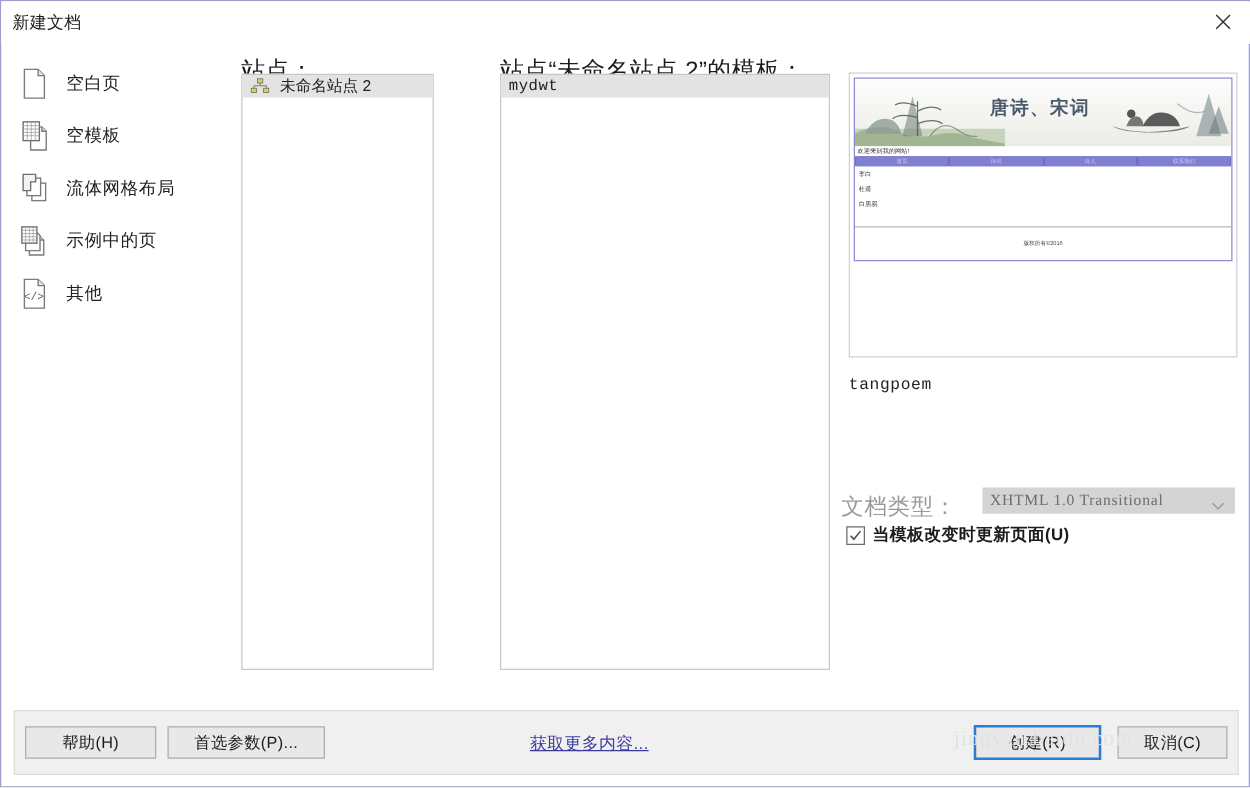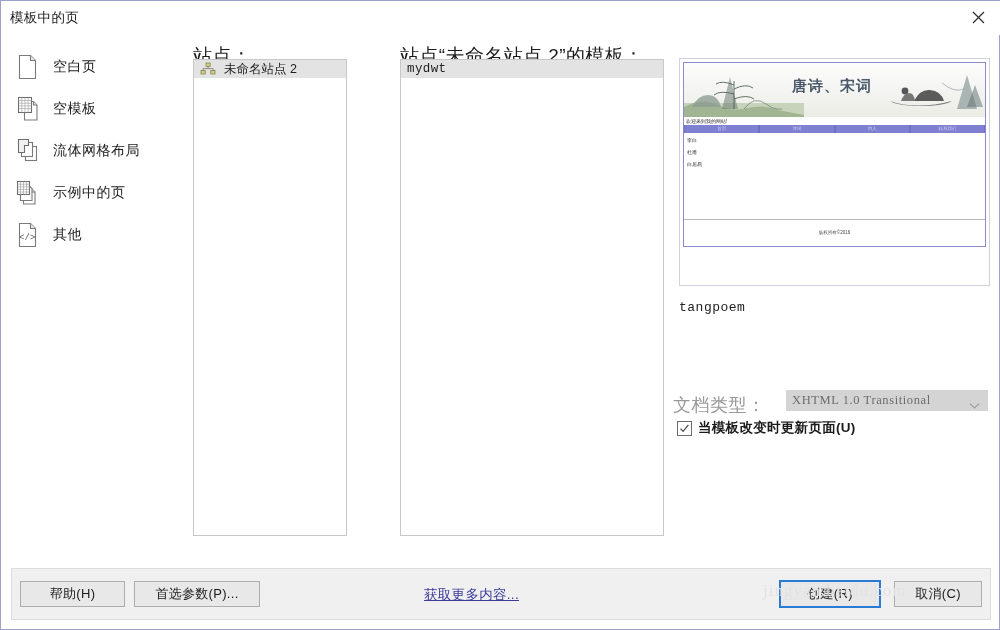--- a/index.html
+++ b/index.html
@@ -68,21 +68,21 @@
   .lb-row.sel{background:#e3e3e3;}
   .lb-row .sitemap-icon{width:16px;height:14px;margin-right:8px;position:relative;flex:0 0 16px;}
   .mono{font-family:"Liberation Mono","DejaVu Sans Mono",monospace;letter-spacing:.4px;}
 
   
   .preview-box{
     position:absolute;left:678px;top:57px;width:311px;height:228px;
     border:1px solid #cfcfdf;background:#ffffff;box-sizing:border-box;
   }
   .pv-page{
-    position:absolute;left:3px;top:3px;width:303px;height:185px;
+    position:absolute;left:3px;top:3px;width:303px;height:147px;
     border:1px solid #8b8bd0;box-sizing:border-box;background:#fff;overflow:hidden;
   }
   .pv-banner{
     position:relative;height:54px;width:100%;
     background:linear-gradient(to bottom,#fdfdfd 0%,#f3f3f0 55%,#ecece6 100%);
     overflow:hidden;
   }
   .pv-banner-title{
     position:absolute;left:108px;top:14px;font-size:15px;font-weight:bold;
     color:#4a5a6a;letter-spacing:1px;
@@ -163,21 +163,21 @@
 
   
   svg{shape-rendering:geometricPrecision;}
 </style>
 </head>
 <body>
 
 <div class="dialog">
 
   <div class="titlebar">
-    <div class="title-text">模板中的页</div>
+    <div class="title-text">新建文档</div>
     <div class="close-btn">
       <span>
         <svg width="13" height="13" viewBox="0 0 13 13">
           <line x1="1" y1="1" x2="12" y2="12" stroke="#303030" stroke-width="1.2"></line>
           <line x1="12" y1="1" x2="1" y2="12" stroke="#303030" stroke-width="1.2"></line>
         </svg>
       </span>
     </div>
   </div>
 

